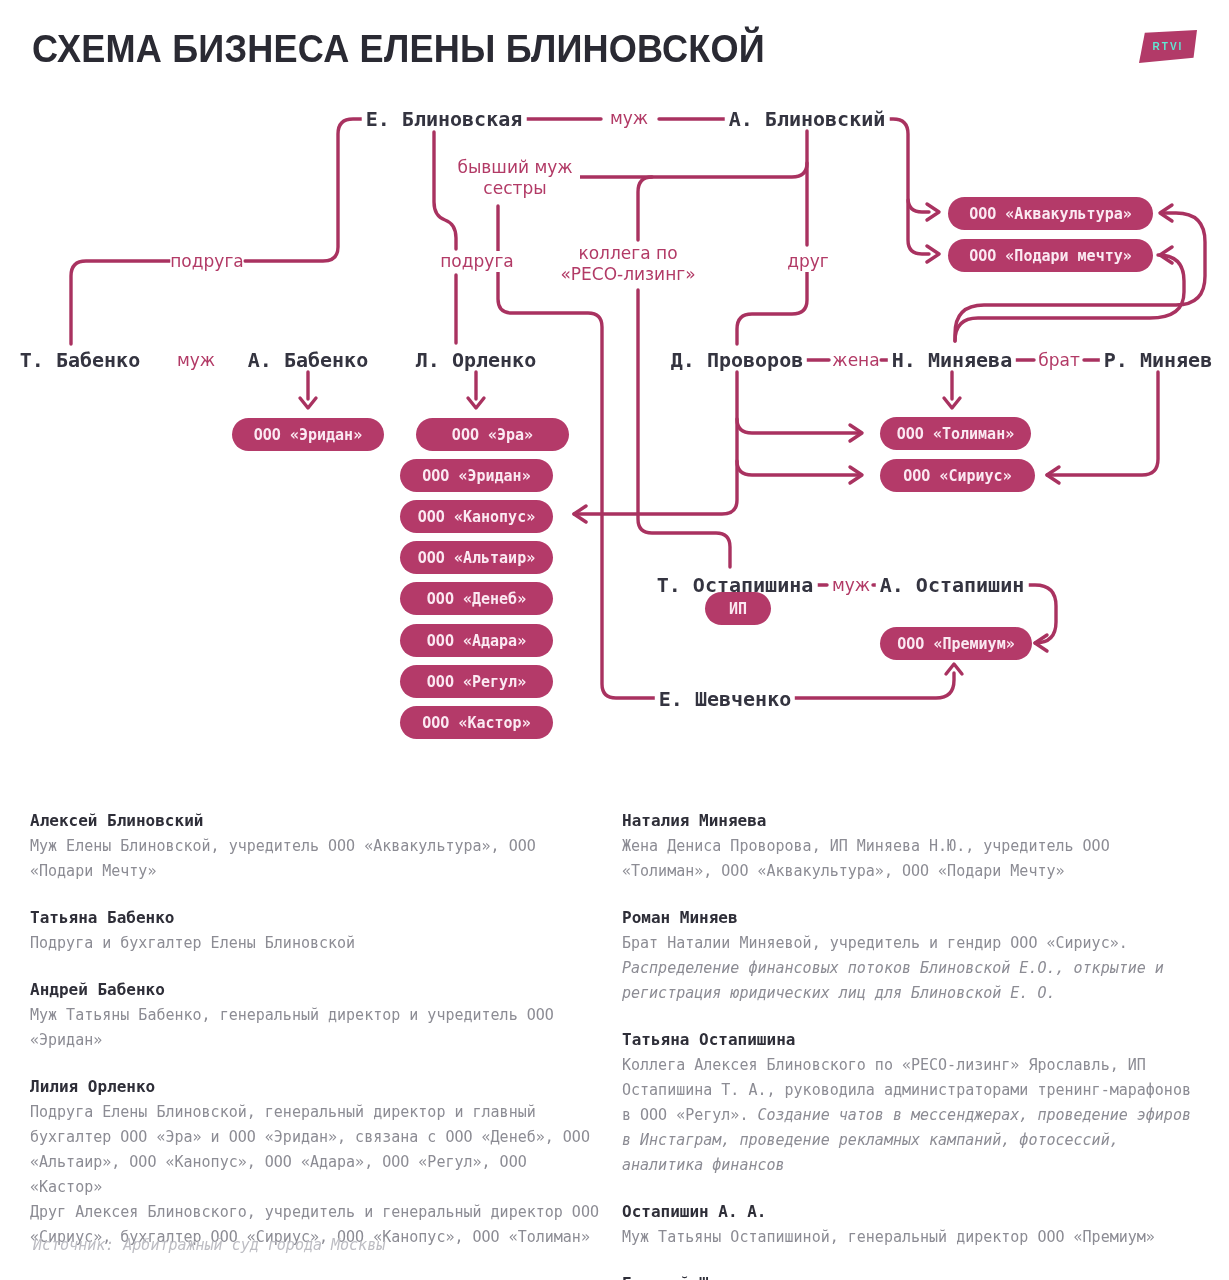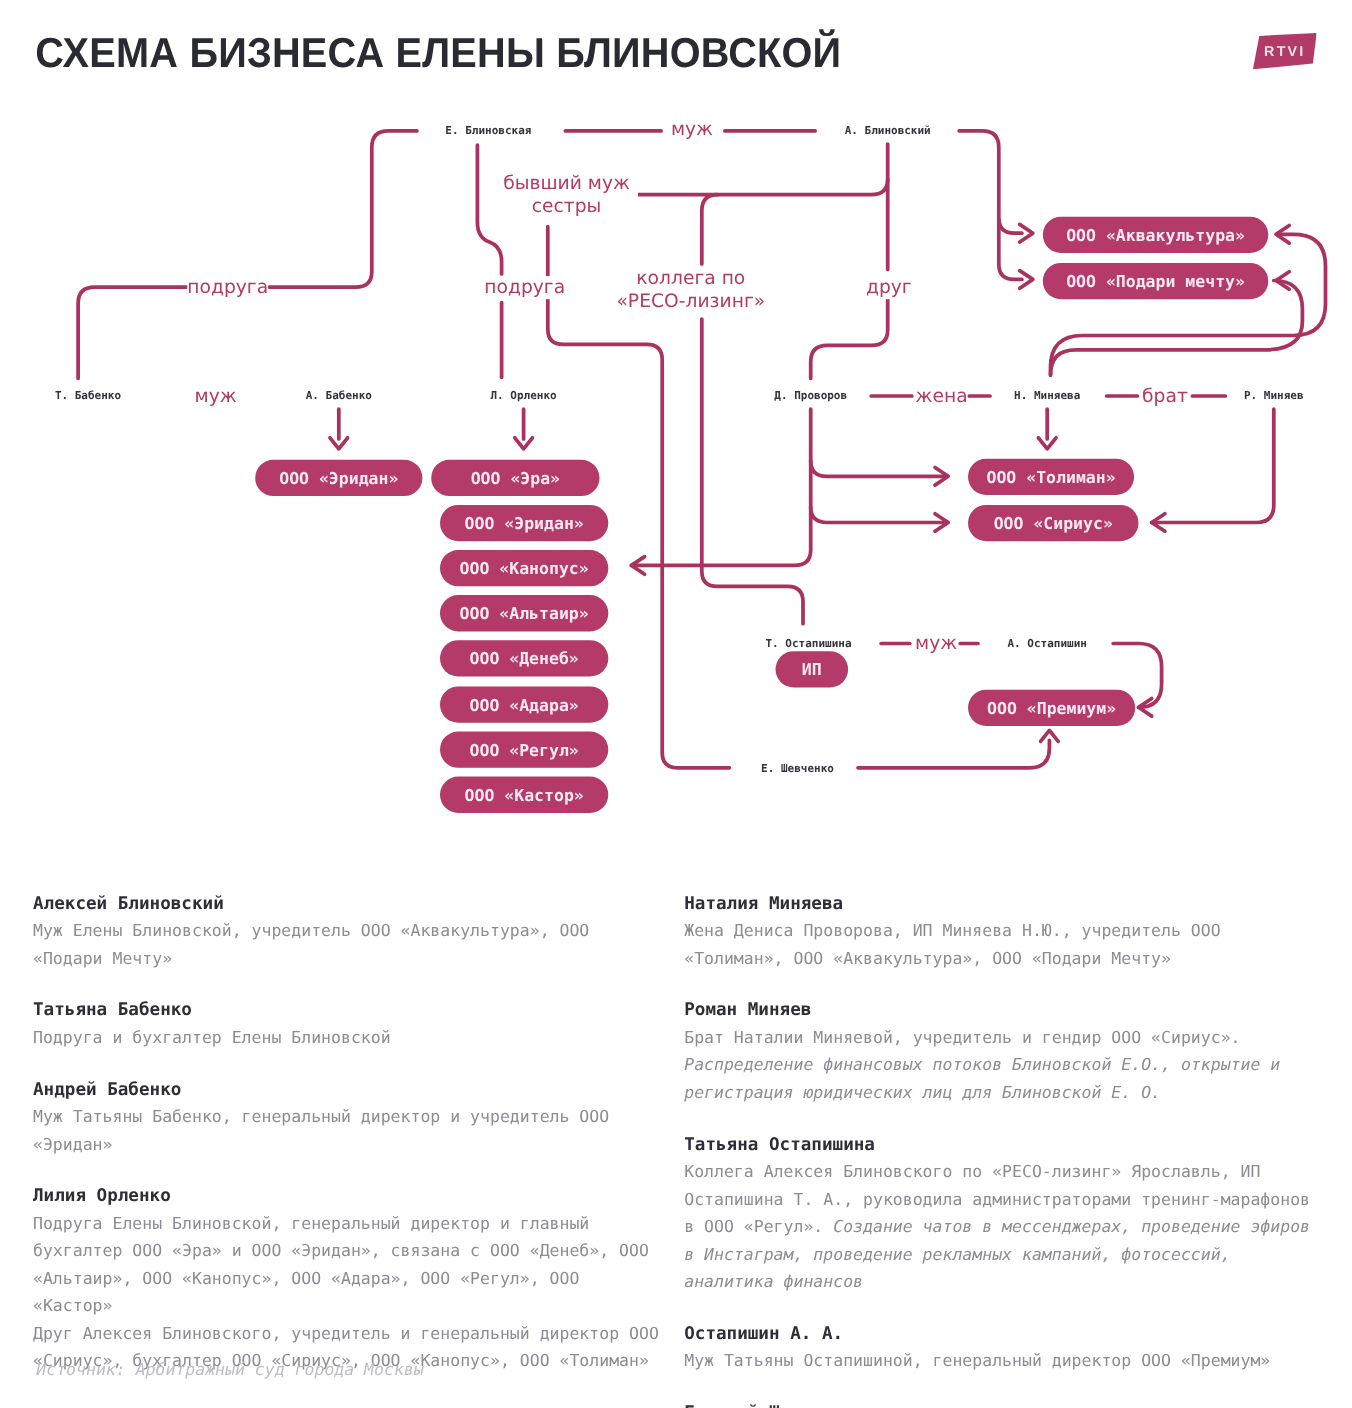--- a/index.html
+++ b/index.html
@@ -8,30 +8,30 @@
     font-family:"DejaVu Sans Mono", monospace; overflow:hidden;
   }
   .title {
     position:absolute; left:32px; top:28px;
     font-family:"Liberation Sans", sans-serif; font-weight:bold;
     font-size:38px; color:#2a2a33; letter-spacing:0.2px; white-space:nowrap;
     transform:scaleX(0.95); transform-origin:left top;
   }
   .logo {
     position:absolute; left:1139px; top:30px; width:58px; height:33px;
-    background:#b23a68; color:#e5e5e5;
-    font-family:"Liberation Sans", sans-serif; font-weight:bold; font-size:13px;
+    background:#b23a68; color:#5eead4;
+    font-family:"Liberation Sans", sans-serif; font-weight:bold; font-size:10px;
     letter-spacing:2px; display:flex; align-items:center; justify-content:center;
     clip-path:polygon(10% 8%, 100% 0, 94% 84%, 0 100%);
     text-align:center;
   }
   .wires { position:absolute; left:0; top:0; }
   .person {
     position:absolute; transform:translateX(-50%);
-    font-weight:bold; font-size:10px; color:#343440; white-space:nowrap;
+    font-weight:bold; font-size:20px; color:#343440; white-space:nowrap;
     background:#fff; padding:0 4px; line-height:19px;
   }
   .relation {
     position:absolute; transform:translateX(-50%);
     font-family:"DejaVu Sans", sans-serif; font-size:17px; color:#b23a66;
     text-align:center; line-height:21px; background:#fff;
   }
   .company {
     position:absolute; background:#b43a69; color:#fbe9f2;
     border-radius:17px; display:flex; align-items:center; justify-content:center;
@@ -145,21 +145,21 @@
   <div class="relation" style="left:628px;top:243px;width:150px">коллега по «РЕСО-лизинг»</div>
   <div class="relation" style="left:808px;top:251px">друг</div>
   <div class="relation" style="left:196px;top:350px">муж</div>
   <div class="relation" style="left:856px;top:350px">жена</div>
   <div class="relation" style="left:1059px;top:350px">брат</div>
   <div class="relation" style="left:851px;top:575px">муж</div>
 
   <div class="company" style="left:948px;top:197px;width:205px">ООО «Аквакультура»</div>
   <div class="company" style="left:948px;top:239px;width:205px">ООО «Подари мечту»</div>
   <div class="company" style="left:232px;top:418px;width:152px">ООО «Эридан»</div>
-  <div class="company" style="left:392px;top:418px;width:153px">ООО «Эра»</div>
+  <div class="company" style="left:416px;top:418px;width:153px">ООО «Эра»</div>
   <div class="company" style="left:400px;top:459px;width:153px">ООО «Эридан»</div>
   <div class="company" style="left:400px;top:500px;width:153px">ООО «Канопус»</div>
   <div class="company" style="left:400px;top:541px;width:153px">ООО «Альтаир»</div>
   <div class="company" style="left:400px;top:582px;width:153px">ООО «Денеб»</div>
   <div class="company" style="left:400px;top:624px;width:153px">ООО «Адара»</div>
   <div class="company" style="left:400px;top:665px;width:153px">ООО «Регул»</div>
   <div class="company" style="left:400px;top:706px;width:153px">ООО «Кастор»</div>
   <div class="company" style="left:880px;top:417px;width:151px">ООО «Толиман»</div>
   <div class="company" style="left:880px;top:459px;width:155px">ООО «Сириус»</div>
   <div class="company" style="left:705px;top:592px;width:66px">ИП</div>

